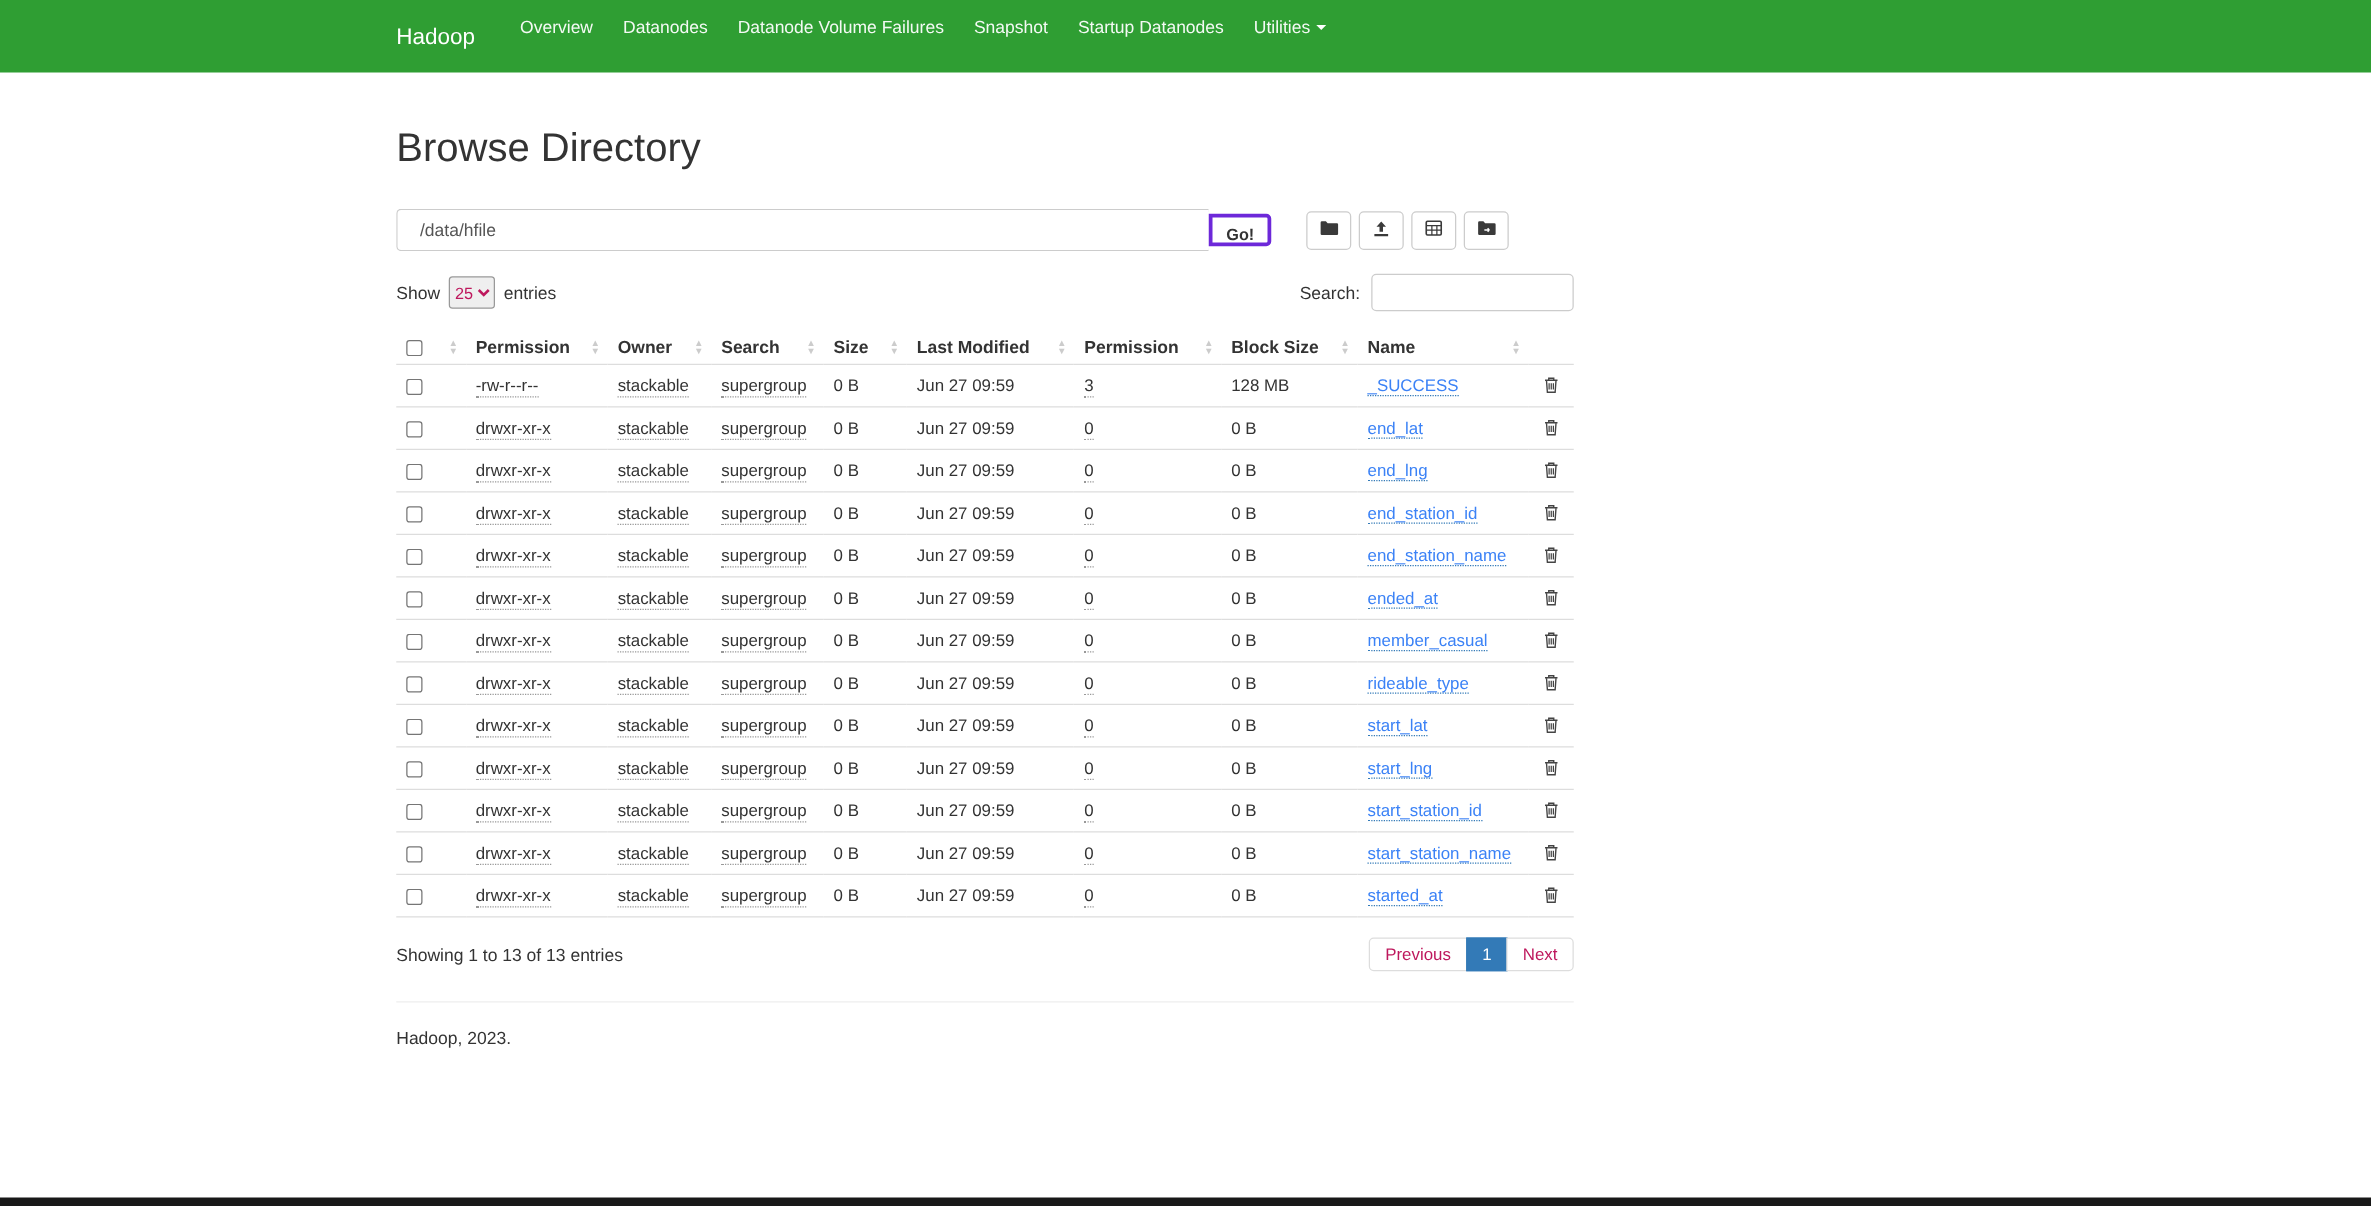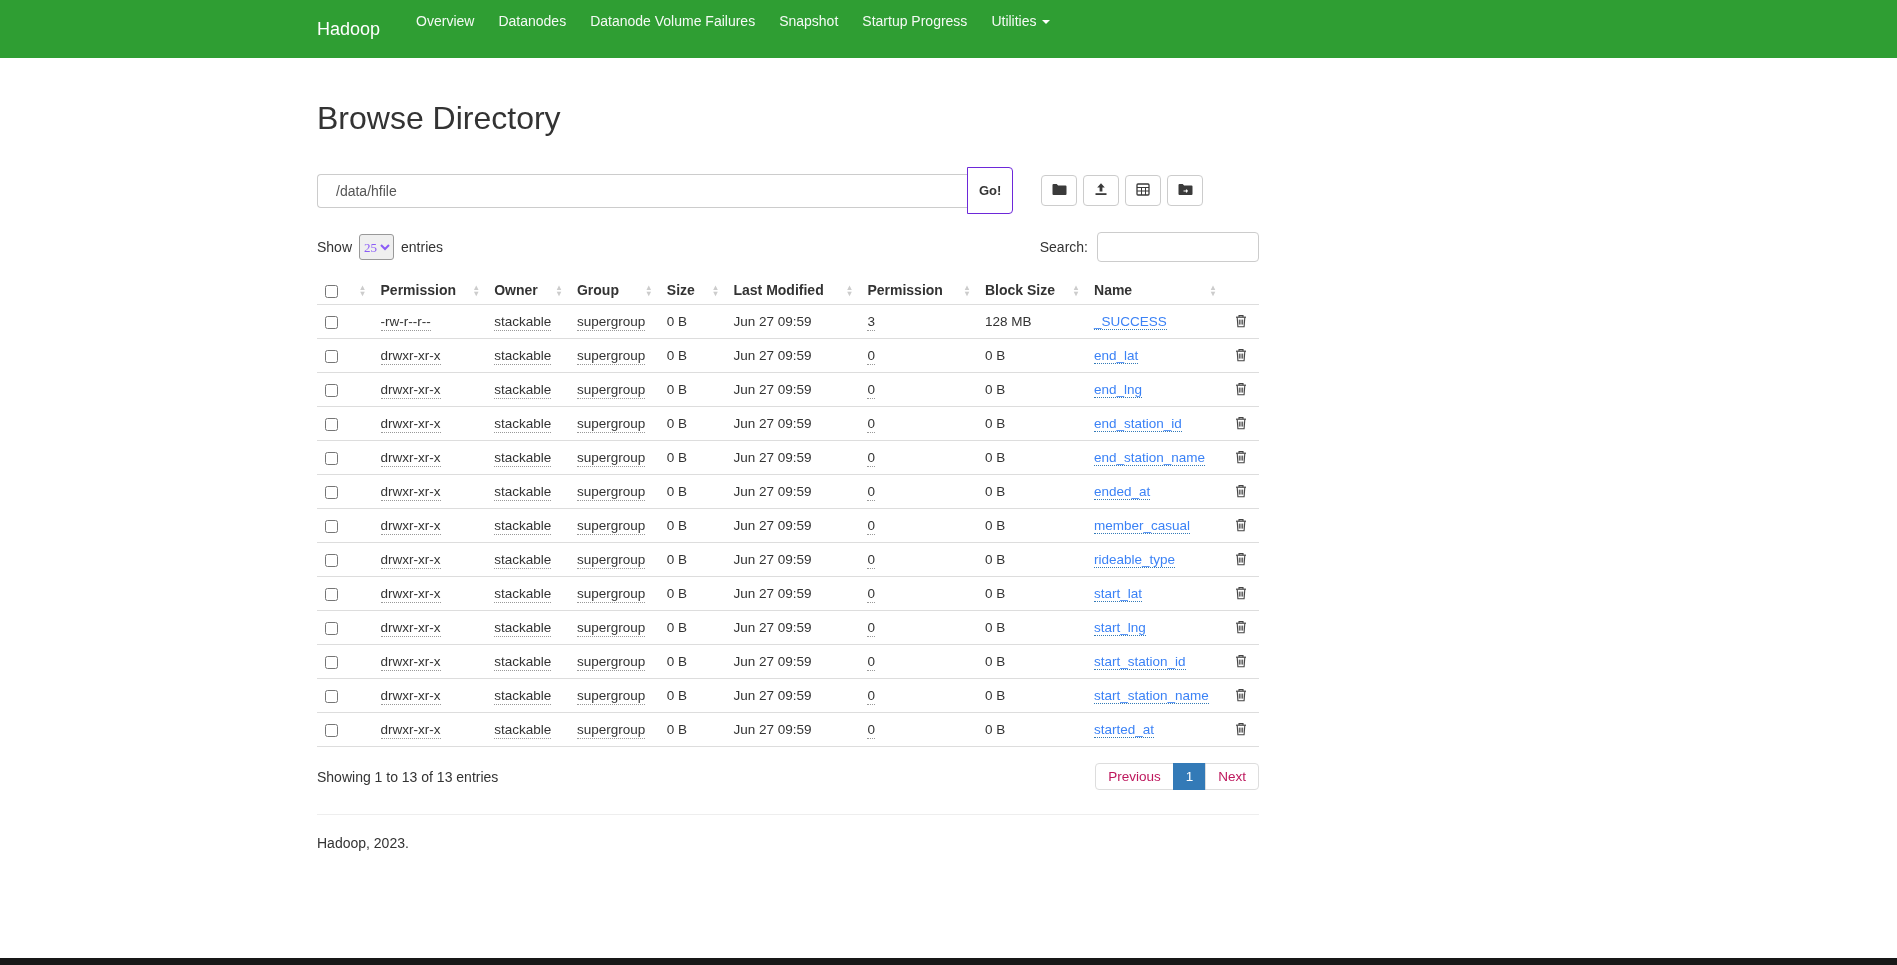--- a/index.html
+++ b/index.html
@@ -42,39 +42,39 @@
 
   .path-row { display: flex; align-items: center; }
   .path-input {
     width: 650px; height: 34px;
     border: 1px solid #ccc; border-right: none;
     border-radius: 4px 0 0 4px;
     padding: 6px 18px; font-size: 14px; color: #555;
     outline: none; font-family: "Liberation Sans", sans-serif;
   }
   .go-btn {
-    height: 47px; padding: 6px 11px;
-    border: 1px solid #6d28d9; background: #fff;
+    height: 26px; padding: 6px 11px;
+    border: 3px solid #6d28d9; background: #fff;
     border-radius: 0 4px 4px 0;
     font-size: 13px; font-weight: bold; color: #333; cursor: pointer;
     font-family: "Liberation Sans", sans-serif;
   }
   .toolbar { margin-left: 28px; display: flex; gap: 6px; }
   .tool-btn {
     width: 36px; height: 31px;
     border: 1px solid #ccc; border-radius: 4px; background: #fff;
     display: flex; align-items: center; justify-content: center;
     cursor: pointer; padding: 0;
   }
 
   .controls-row { display: flex; justify-content: space-between; align-items: center; margin-top: 18px; }
   .show-entries { display: flex; align-items: center; gap: 7px; }
   .page-size {
     height: 26px; border: 1px solid #999; border-radius: 3px;
-    font-size: 13px; font-family: Liberation Serif, serif; color: #8b5cf6;
+    font-size: 13px; font-family: Liberation Sans, sans-serif; color: #be185d;
   }
   .search-box { display: flex; align-items: center; gap: 9px; }
   .search-box input {
     width: 162px; height: 30px;
     border: 1px solid #ccc; border-radius: 4px;
     padding: 4px 8px; font-size: 14px; outline: none;
     font-family: "Liberation Sans", sans-serif;
   }
 
   
@@ -114,21 +114,21 @@
 <body>
 
 <nav class="navbar">
   <div class="nav-inner">
     <a class="brand">Hadoop</a>
     <ul class="navbar-menu">
         <li>Overview</li>
         <li>Datanodes</li>
         <li>Datanode Volume Failures</li>
         <li>Snapshot</li>
-        <li>Startup Progress</li>
+        <li>Startup Datanodes</li>
         <li>Utilities<span class="caret"></span></li>
       </ul>
   </div>
 </nav>
 
 <div class="container">
   <h1>Browse Directory</h1>
 
   <div class="path-row">
     <input class="path-input" type="text" value="/data/hfile" style="">
@@ -208,21 +208,21 @@
               <i>▴</i>
               <i>▾</i>
             </span><span>Permission</span></th>
         <th><span class="sort-icons">
               <i>▴</i>
               <i>▾</i>
             </span><span>Owner</span></th>
         <th><span class="sort-icons">
               <i>▴</i>
               <i>▾</i>
-            </span><span>Group</span></th>
+            </span><span>Search</span></th>
         <th><span class="sort-icons">
               <i>▴</i>
               <i>▾</i>
             </span><span>Size</span></th>
         <th><span class="sort-icons">
               <i>▴</i>
               <i>▾</i>
             </span><span>Last Modified</span></th>
         <th><span class="sort-icons">
               <i>▴</i>

